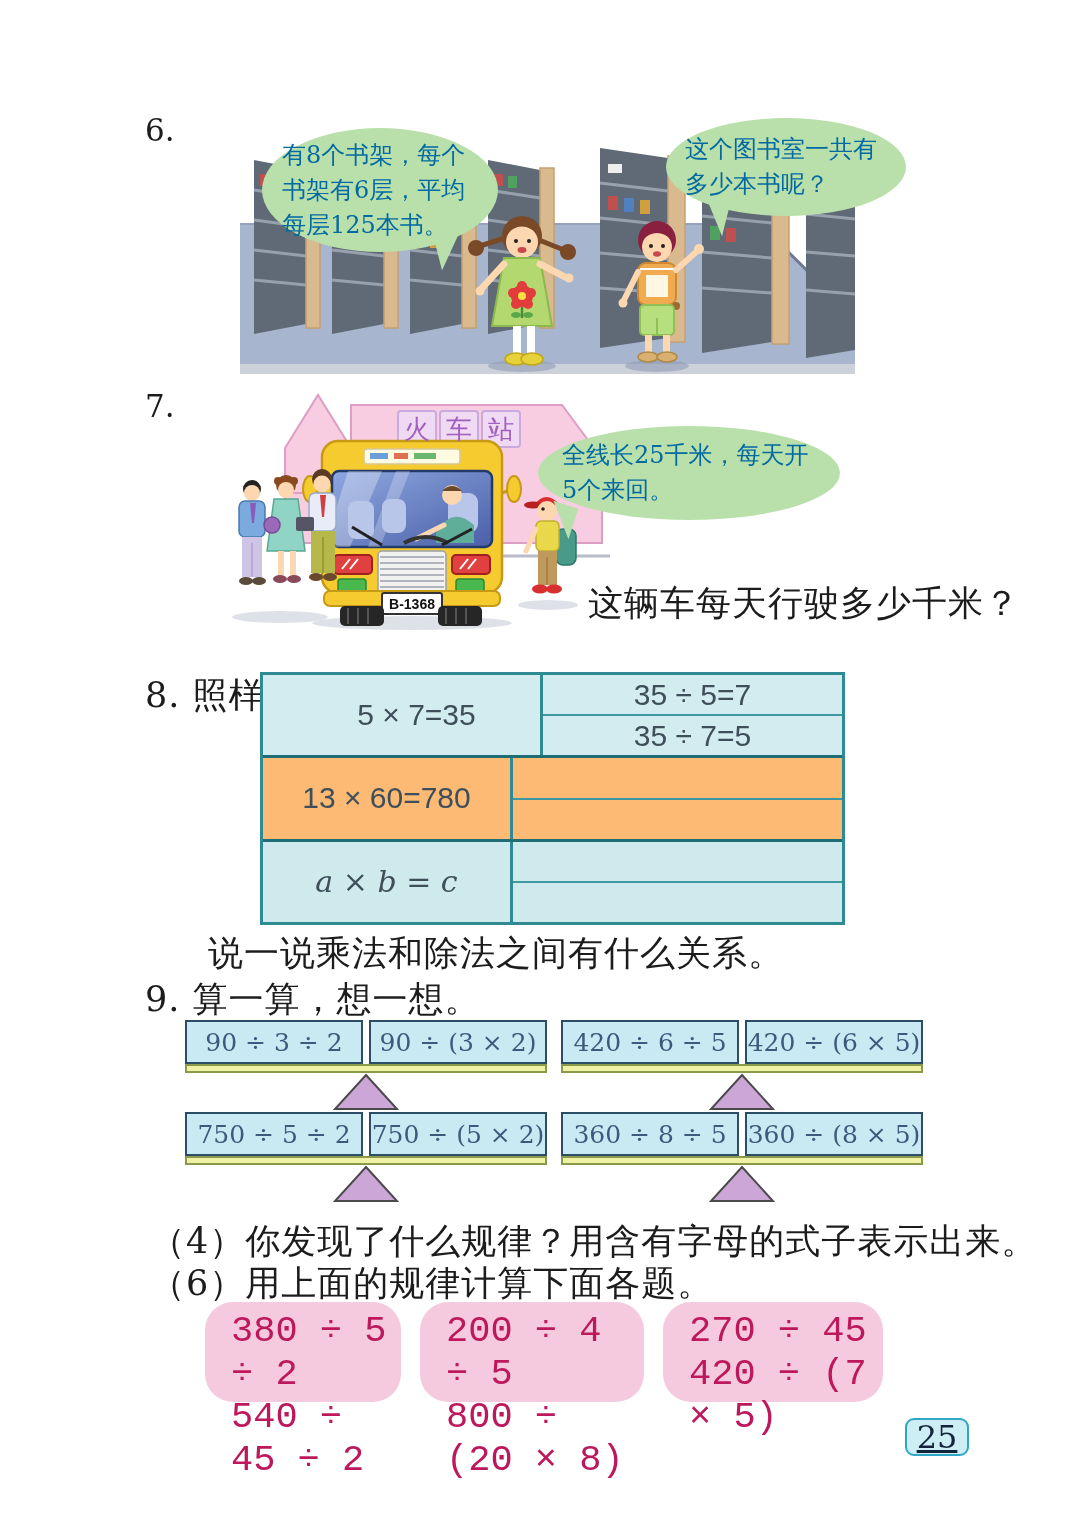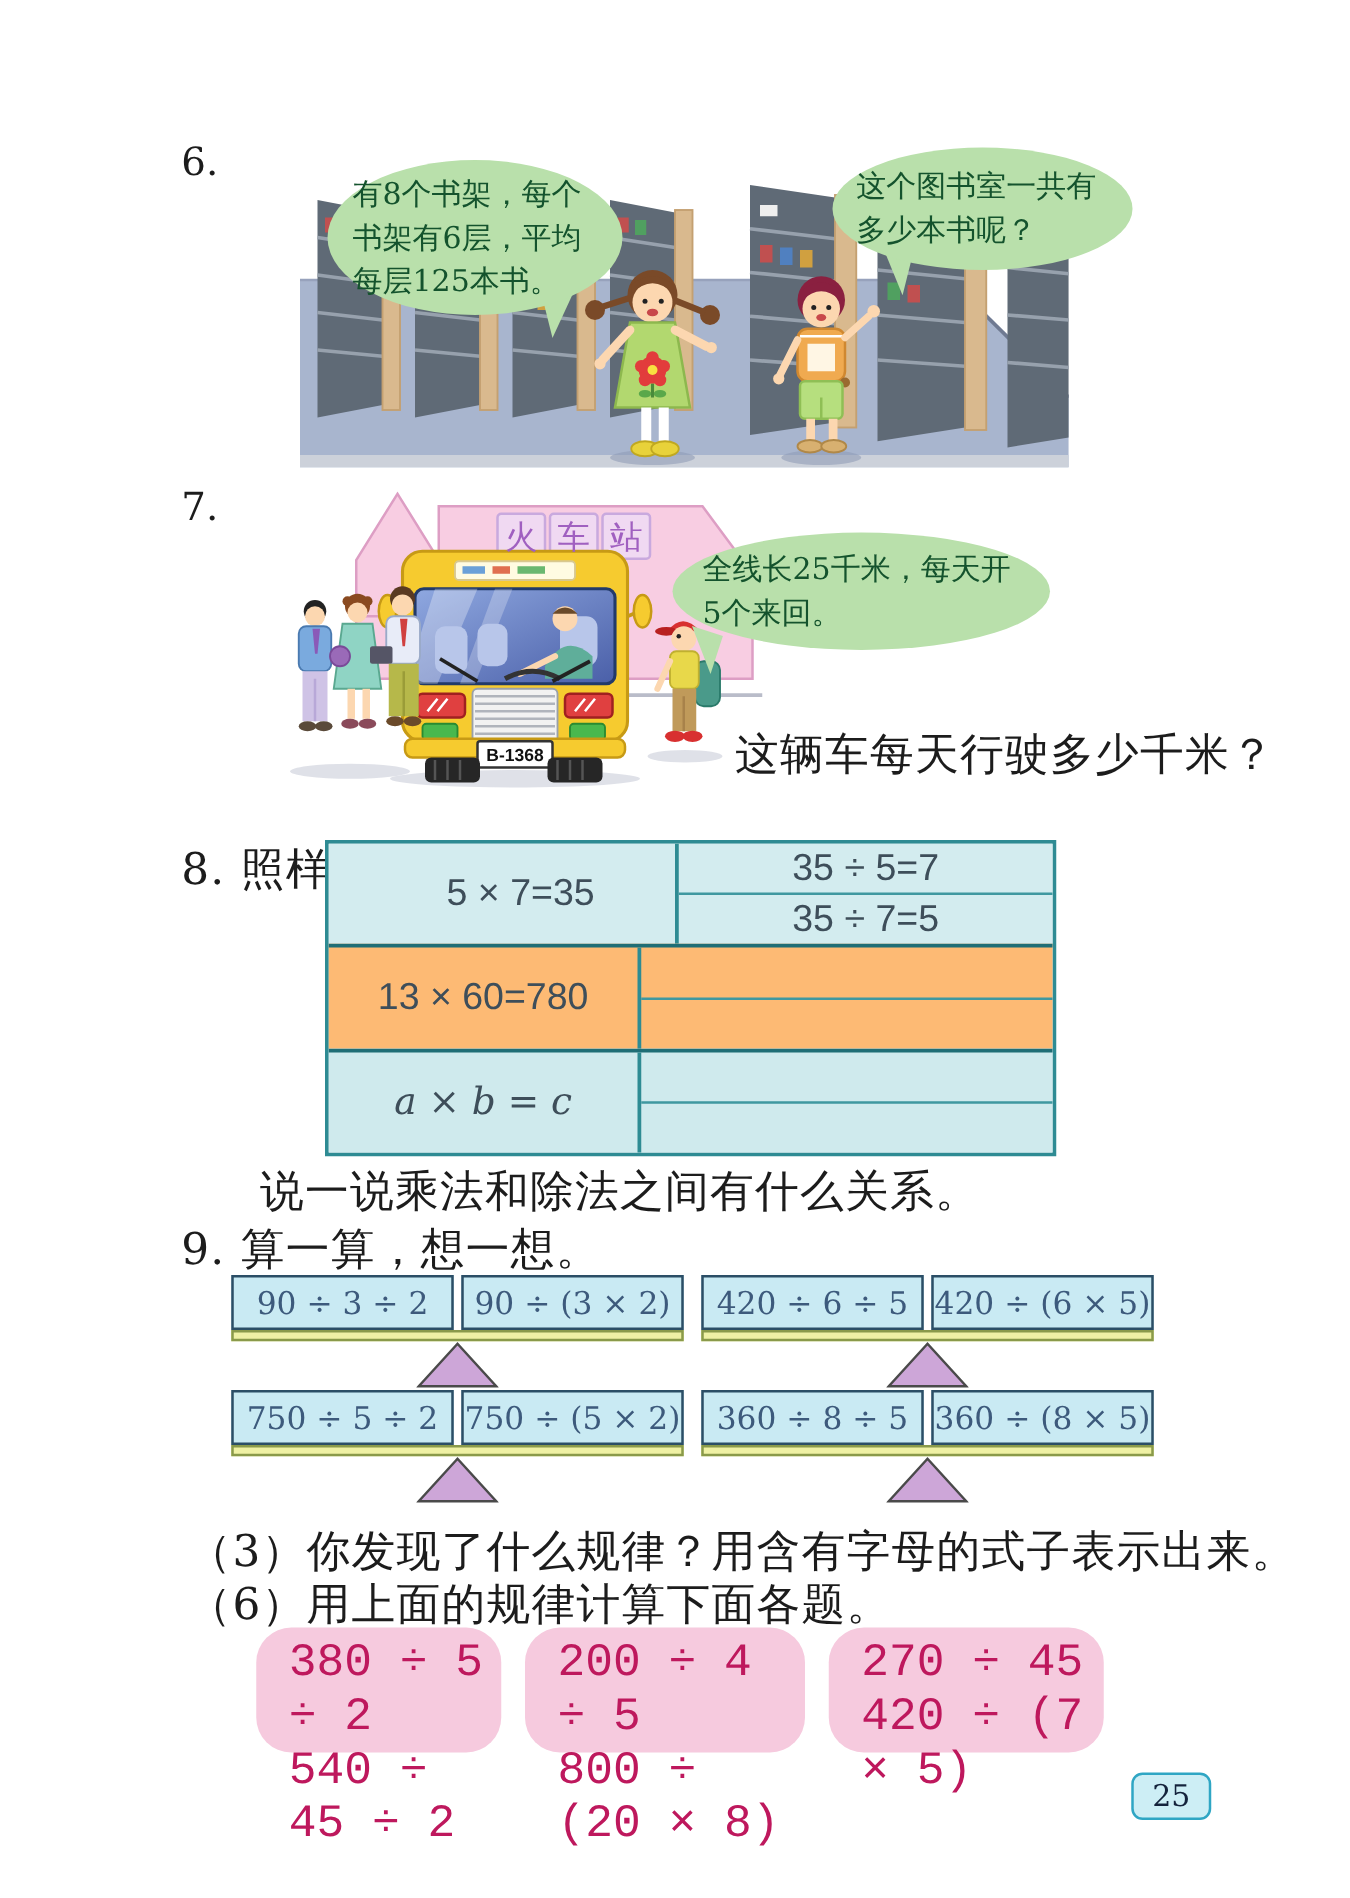--- a/index.html
+++ b/index.html
@@ -6,21 +6,21 @@
   #page{position:relative;width:1080px;height:1518px;margin:0 auto;background:#ffffff;overflow:hidden;
         font-family:"DejaVu Serif","Liberation Serif",serif;}
   .ptext{position:absolute;font-family:"DejaVu Serif","Liberation Serif",serif;color:#1c1c1c;}
   .num-label{font-size:31px;}
   .h29{font-size:35px;letter-spacing:1px;}
 
   
   .bubble{position:absolute;background:#b9e0ab;border-radius:50%;display:flex;
           align-items:center;justify-content:center;z-index:6;}
   .bubble-inner{font-family:"DejaVu Serif","Liberation Serif",serif;font-size:24px;
-                color:#14532d;line-height:35px;text-align:left;}
+                color:#0369a1;line-height:35px;text-align:left;}
   .tail{position:absolute;width:0;height:0;z-index:5;}
 
   
   .scene{position:absolute;z-index:1;}
 
   
   .tbl{position:absolute;left:260px;top:672px;width:585px;height:253px;
        border:3px solid #2e8b93;box-sizing:border-box;display:flex;flex-direction:column;z-index:2;}
   .tbl-row{flex:1;display:flex;}
   .tbl-row.sep{border-top:3px solid #1f6e76;}
@@ -43,21 +43,21 @@
   .b-tri{display:block;margin:0 auto;}
 
   
   .card{position:absolute;top:1302px;height:100px;background:#f6cade;border-radius:28px;
         box-sizing:border-box;padding:8px 0 0 26px;z-index:2;}
   .card-line{font-family:Liberation Mono, monospace;font-size:37px;color:#be185d;line-height:43px;}
 
   
   .badge{position:absolute;left:905px;top:1418px;width:60px;height:34px;background:#cdeef5;
          border:2px solid #2fa6c4;border-radius:9px;display:flex;align-items:center;justify-content:center;
-         font-size:24px;color:#14233c;z-index:2;}
+         font-size:32px;color:#14233c;z-index:2;text-decoration:underline;}
 
   
   .sign-char{position:absolute;width:38px;height:36px;display:flex;align-items:center;justify-content:center;
              font-size:26px;color:#a060c0;z-index:3;}
 </style>
 </head>
 <body>
 
 <div id="page">
 
@@ -427,21 +427,21 @@
     <div class="b-boxes">
       <div class="b-box">360 ÷ 8 ÷ 5</div>
       <div class="b-box">360 ÷ (8 × 5)</div>
     </div>
     <div class="b-beam"></div>
     <svg class="b-tri" width="66" height="38">
         <polygon points="33,2 64,36 2,36" fill="#cda6d8" stroke="#4a4a4a" stroke-width="2"></polygon>
       </svg>
   </div>
 
-  <div class="ptext h29" style="left:150px;top:1218px;">（3）你发现了什么规律？用含有字母的式子表示出来。</div>
+  <div class="ptext h29" style="left:150px;top:1218px;">（4）你发现了什么规律？用含有字母的式子表示出来。</div>
   <div class="ptext h29" style="left:150px;top:1260px;">（6）用上面的规律计算下面各题。</div>
 
   <div class="card" style="left:205px;width:196px;">
     <div class="card-line">380 ÷ 5 ÷ 2</div>
     <div class="card-line">540 ÷ 45 ÷ 2</div>
   </div>
   <div class="card" style="left:420px;width:224px;">
     <div class="card-line">200 ÷ 4 ÷ 5</div>
     <div class="card-line">800 ÷ (20 × 8)</div>
   </div>

